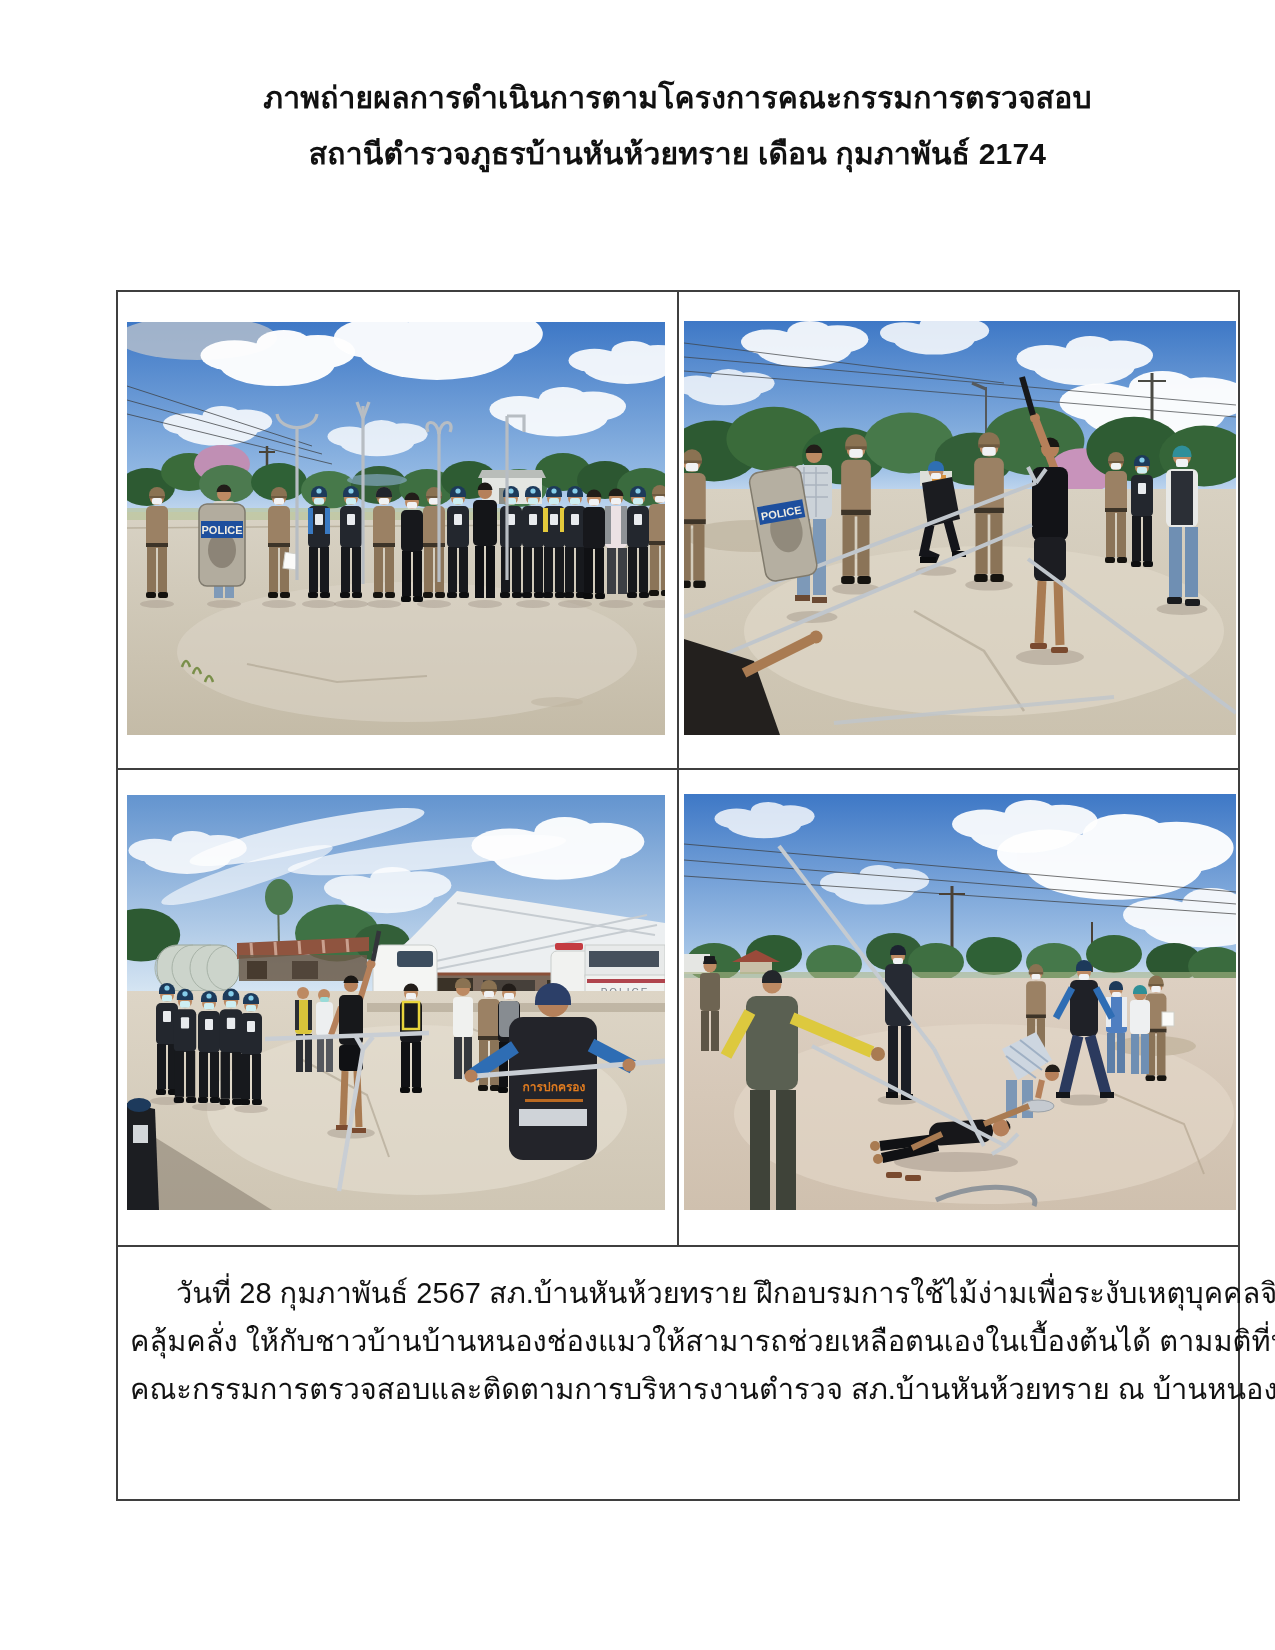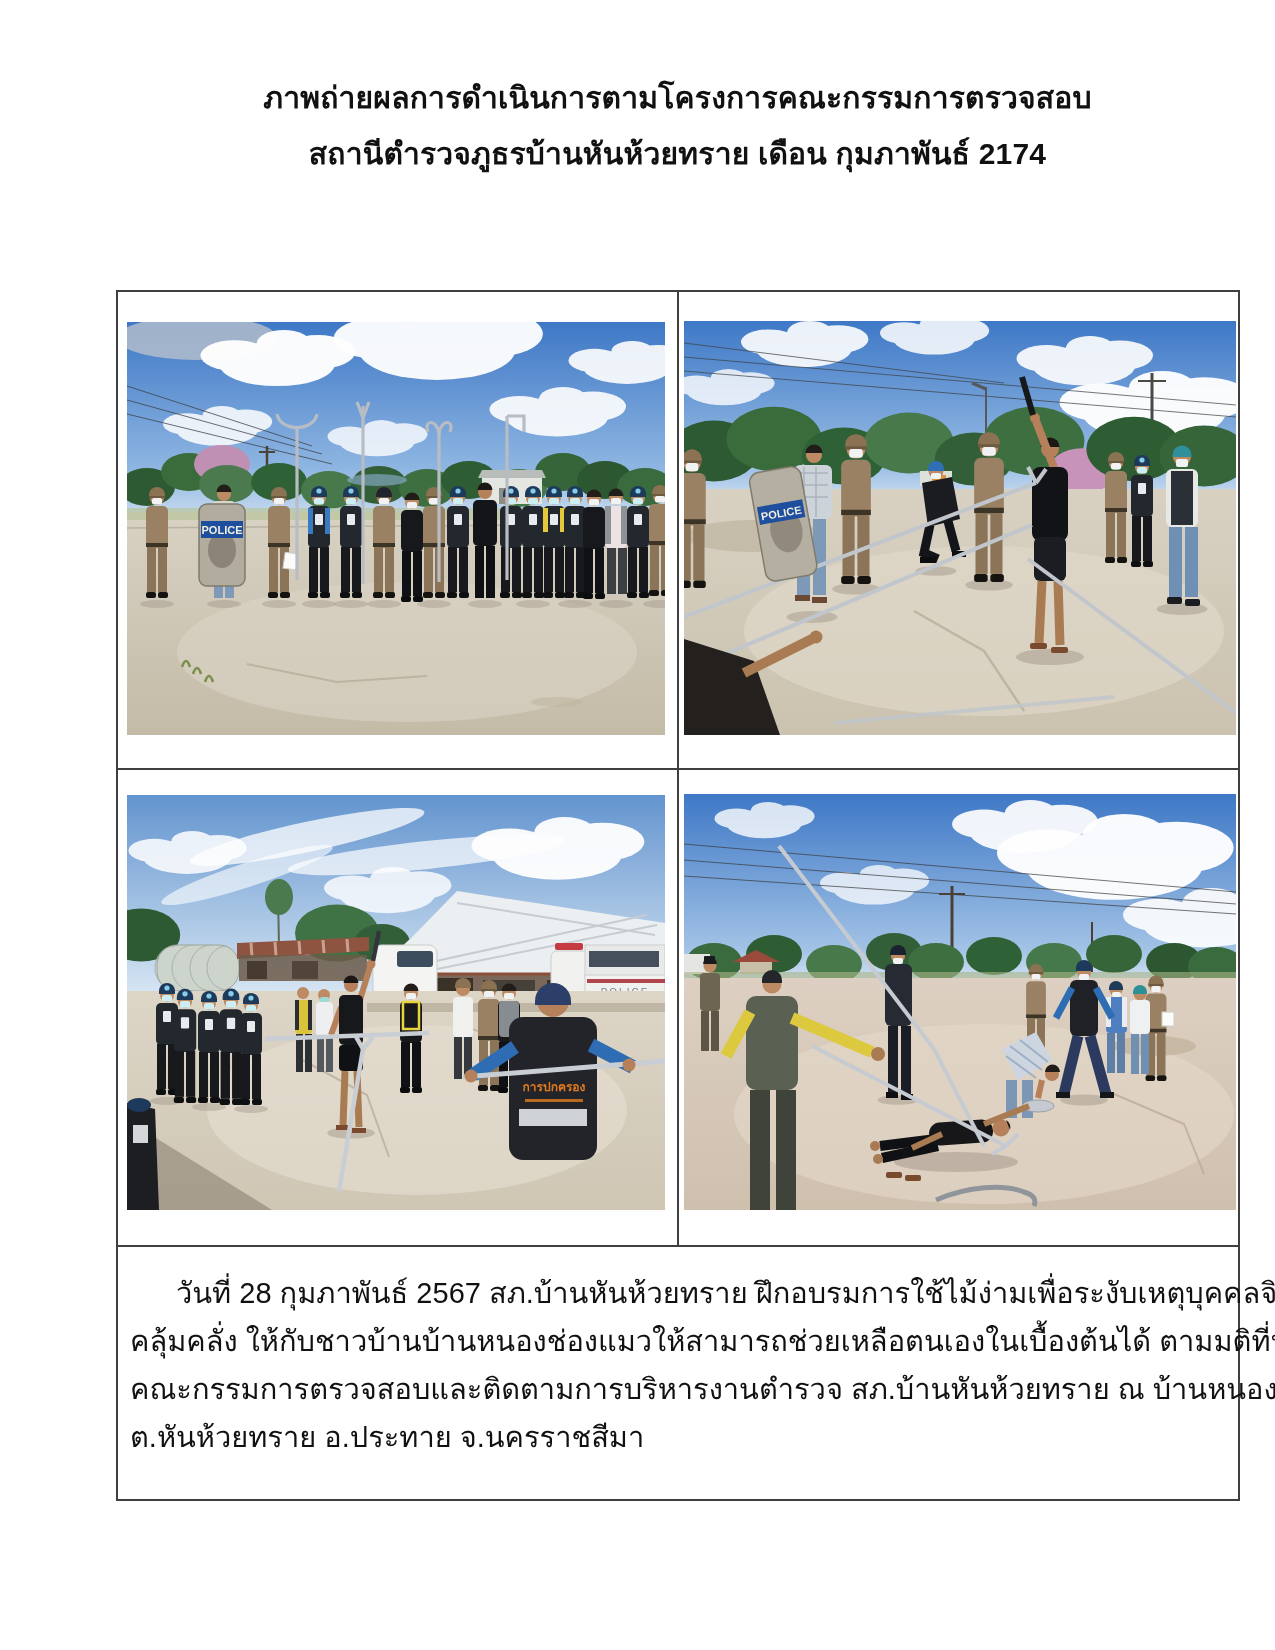--- a/index.html
+++ b/index.html
@@ -656,16 +656,15 @@
         </g>
         <path d="M252,406 C284,392 320,390 340,398 q14,4 10,14" fill="none" stroke="#8f959b" stroke-width="5"></path>
       </svg>
     </div>
   </div>
 
   <div class="caption">
     <div class="indent">วันที่ 28 กุมภาพันธ์ 2567 สภ.บ้านหันห้วยทราย ฝึกอบรมการใช้ไม้ง่ามเพื่อระงับเหตุบุคคลจิตเวชที่มีอาการ</div>
     <div>คลุ้มคลั่ง ให้กับชาวบ้านบ้านหนองช่องแมวให้สามารถช่วยเหลือตนเองในเบื้องต้นได้ ตามมติที่ประชุมของ</div>
     <div>คณะกรรมการตรวจสอบและติดตามการบริหารงานตำรวจ สภ.บ้านหันห้วยทราย  ณ บ้านหนองช่องแมว ม.2</div>
-    <div>ต.หันห้วยทราย อ.ประทาย จ.นครราชสีมา</div>
   </div>
 
 </div>
 
 </body></html>

